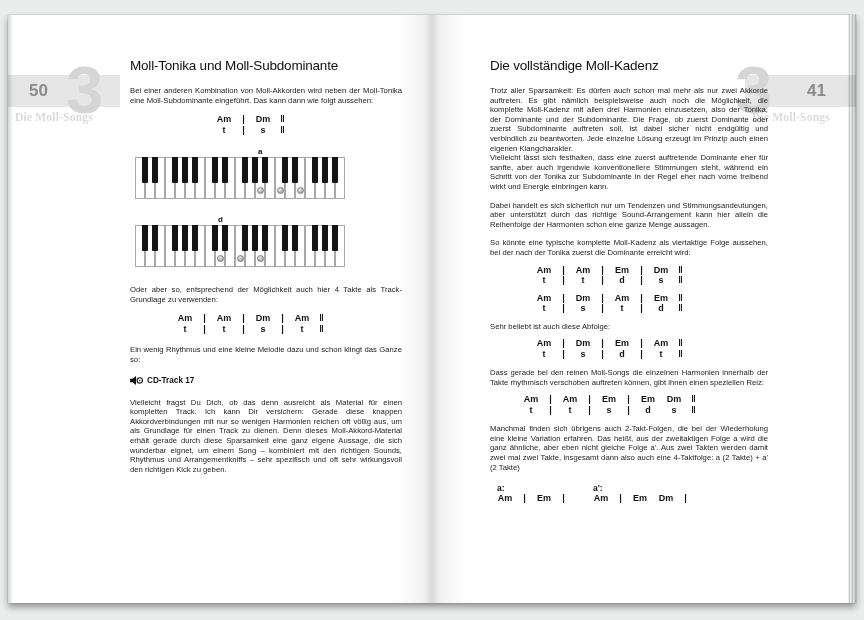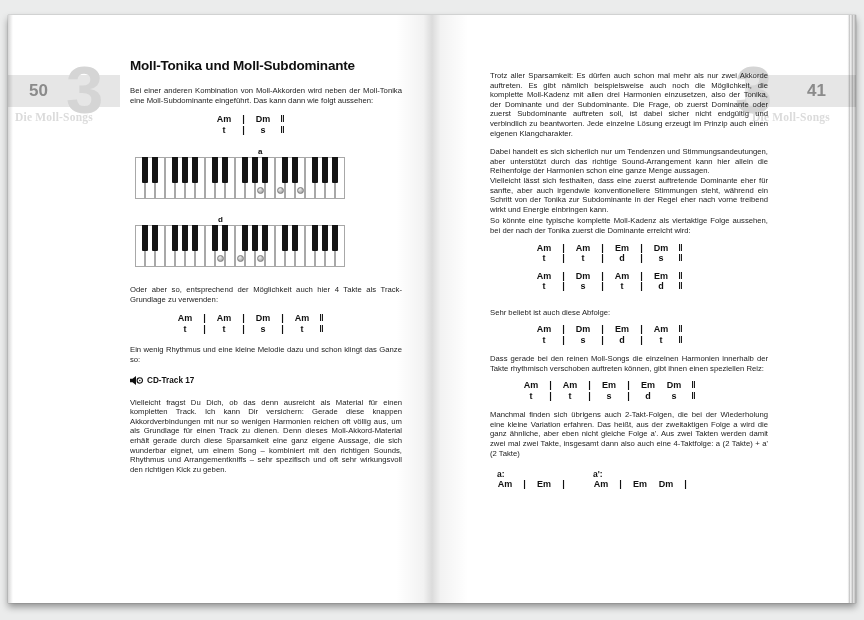--- a/index.html
+++ b/index.html
@@ -36,21 +36,21 @@
   .bignum-left{left:58px;}
   .bignum-right{left:303px;}
   .chlabel{position:absolute;top:96px;font-size:11.5px;font-weight:bold;color:#dbdbdb;z-index:1;letter-spacing:0.2px;white-space:nowrap;font-family:Liberation Serif, serif;}
   .chlabel-left{left:7px;}
   .chlabel-right{left:320px;}
 
   
   .content{position:relative;z-index:3;}
   .content-left{padding:43px 30px 0 122px;width:272px;}
   .content-right{padding:43px 88px 0 58px;width:278px;}
-  h1{margin:0;font-size:13.5px;line-height:15px;font-weight:bold;color:#101010;letter-spacing:-0.2px;}
+  h1{margin:0;font-size:13.5px;line-height:15px;font-weight:normal;color:#101010;letter-spacing:-0.2px;}
   p{margin:0;font-size:7.7px;line-height:9.6px;color:#232323;text-align:justify;}
   .mt{margin-top:13px;}
 
   
   .chord-row{display:flex;justify-content:center;margin-top:9px;}
   .row-shift-l{transform:translateX(-16px);}
   .row-shift-r{transform:translateX(-20px);}
   .cc{display:inline-flex;flex-direction:column;align-items:center;width:26px;}
   .cc.sep{width:13px;}
   .cc span{font-size:9px;line-height:10.5px;font-weight:bold;color:#111;}
@@ -252,24 +252,25 @@
     </div>
   </div>
 
   <div class="page page-right">
     <div class="band band-right"></div>
     <div class="bignum bignum-right">3</div>
     <div class="pagenum pagenum-right">41</div>
     <div class="chlabel chlabel-right">Die Moll-Songs</div>
 
     <div class="content content-right">
+      <h1>Die vollständige Moll-Kadenz</h1>
       <p class="mt">Trotz aller Sparsamkeit: Es dürfen auch schon mal mehr als nur zwei Akkorde auftreten. Es gibt nämlich beispielsweise auch noch die Möglichkeit, die komplette Moll-Kadenz mit allen drei Harmonien einzusetzen, also der Tonika, der Dominante und der Subdominante. Die Frage, ob zuerst Dominante oder zuerst Subdominante auftreten soll, ist dabei sicher nicht endgültig und verbindlich zu beantworten. Jede einzelne Lösung erzeugt im Prinzip auch einen eigenen Klangcharakter.</p>
+      <p>Vielleicht lässt sich festhalten, dass eine zuerst auftretende Dominante eher für sanfte, aber auch irgendwie konventionellere Stimmungen steht, während ein Schritt von der Tonika zur Subdominante in der Regel eher nach vorne treibend wirkt und Energie einbringen kann.</p>
       <p style="margin-top:9px">Dabei handelt es sich sicherlich nur um Tendenzen und Stimmungsandeutungen, aber unterstützt durch das richtige Sound-Arrangement kann hier allein die Reihenfolge der Harmonien schon eine ganze Menge aussagen.</p>
-      <p>Vielleicht lässt sich festhalten, dass eine zuerst auftretende Dominante eher für sanfte, aber auch irgendwie konventionellere Stimmungen steht, während ein Schritt von der Tonika zur Subdominante in der Regel eher nach vorne treibend wirkt und Energie einbringen kann.</p>
-      <p style="margin-top:2px">So könnte eine typische komplette Moll-Kadenz als viertaktige Folge aussehen, bei der nach der Tonika zuerst die Dominante erreicht wird:</p>
+      <p style="margin-top:9px">So könnte eine typische komplette Moll-Kadenz als viertaktige Folge aussehen, bei der nach der Tonika zuerst die Dominante erreicht wird:</p>
 
       <div class="chord-row row-shift-r" style="margin-top:7px">
           <span class="cc">
             <span>Am</span>
             <span>t</span>
           </span>
           <span class="cc sep">
             <span>|</span>
             <span>|</span>
           </span>
@@ -328,21 +329,21 @@
           <span class="cc">
             <span>Em</span>
             <span>d</span>
           </span>
           <span class="cc sep">
             <span>‖</span>
             <span>‖</span>
           </span>
         </div>
 
-      <p style="margin-top:16px">Sehr beliebt ist auch diese Abfolge:</p>
+      <p style="margin-top:8px">Sehr beliebt ist auch diese Abfolge:</p>
 
       <div class="chord-row row-shift-r" style="margin-top:7px">
           <span class="cc">
             <span>Am</span>
             <span>t</span>
           </span>
           <span class="cc sep">
             <span>|</span>
             <span>|</span>
           </span>

